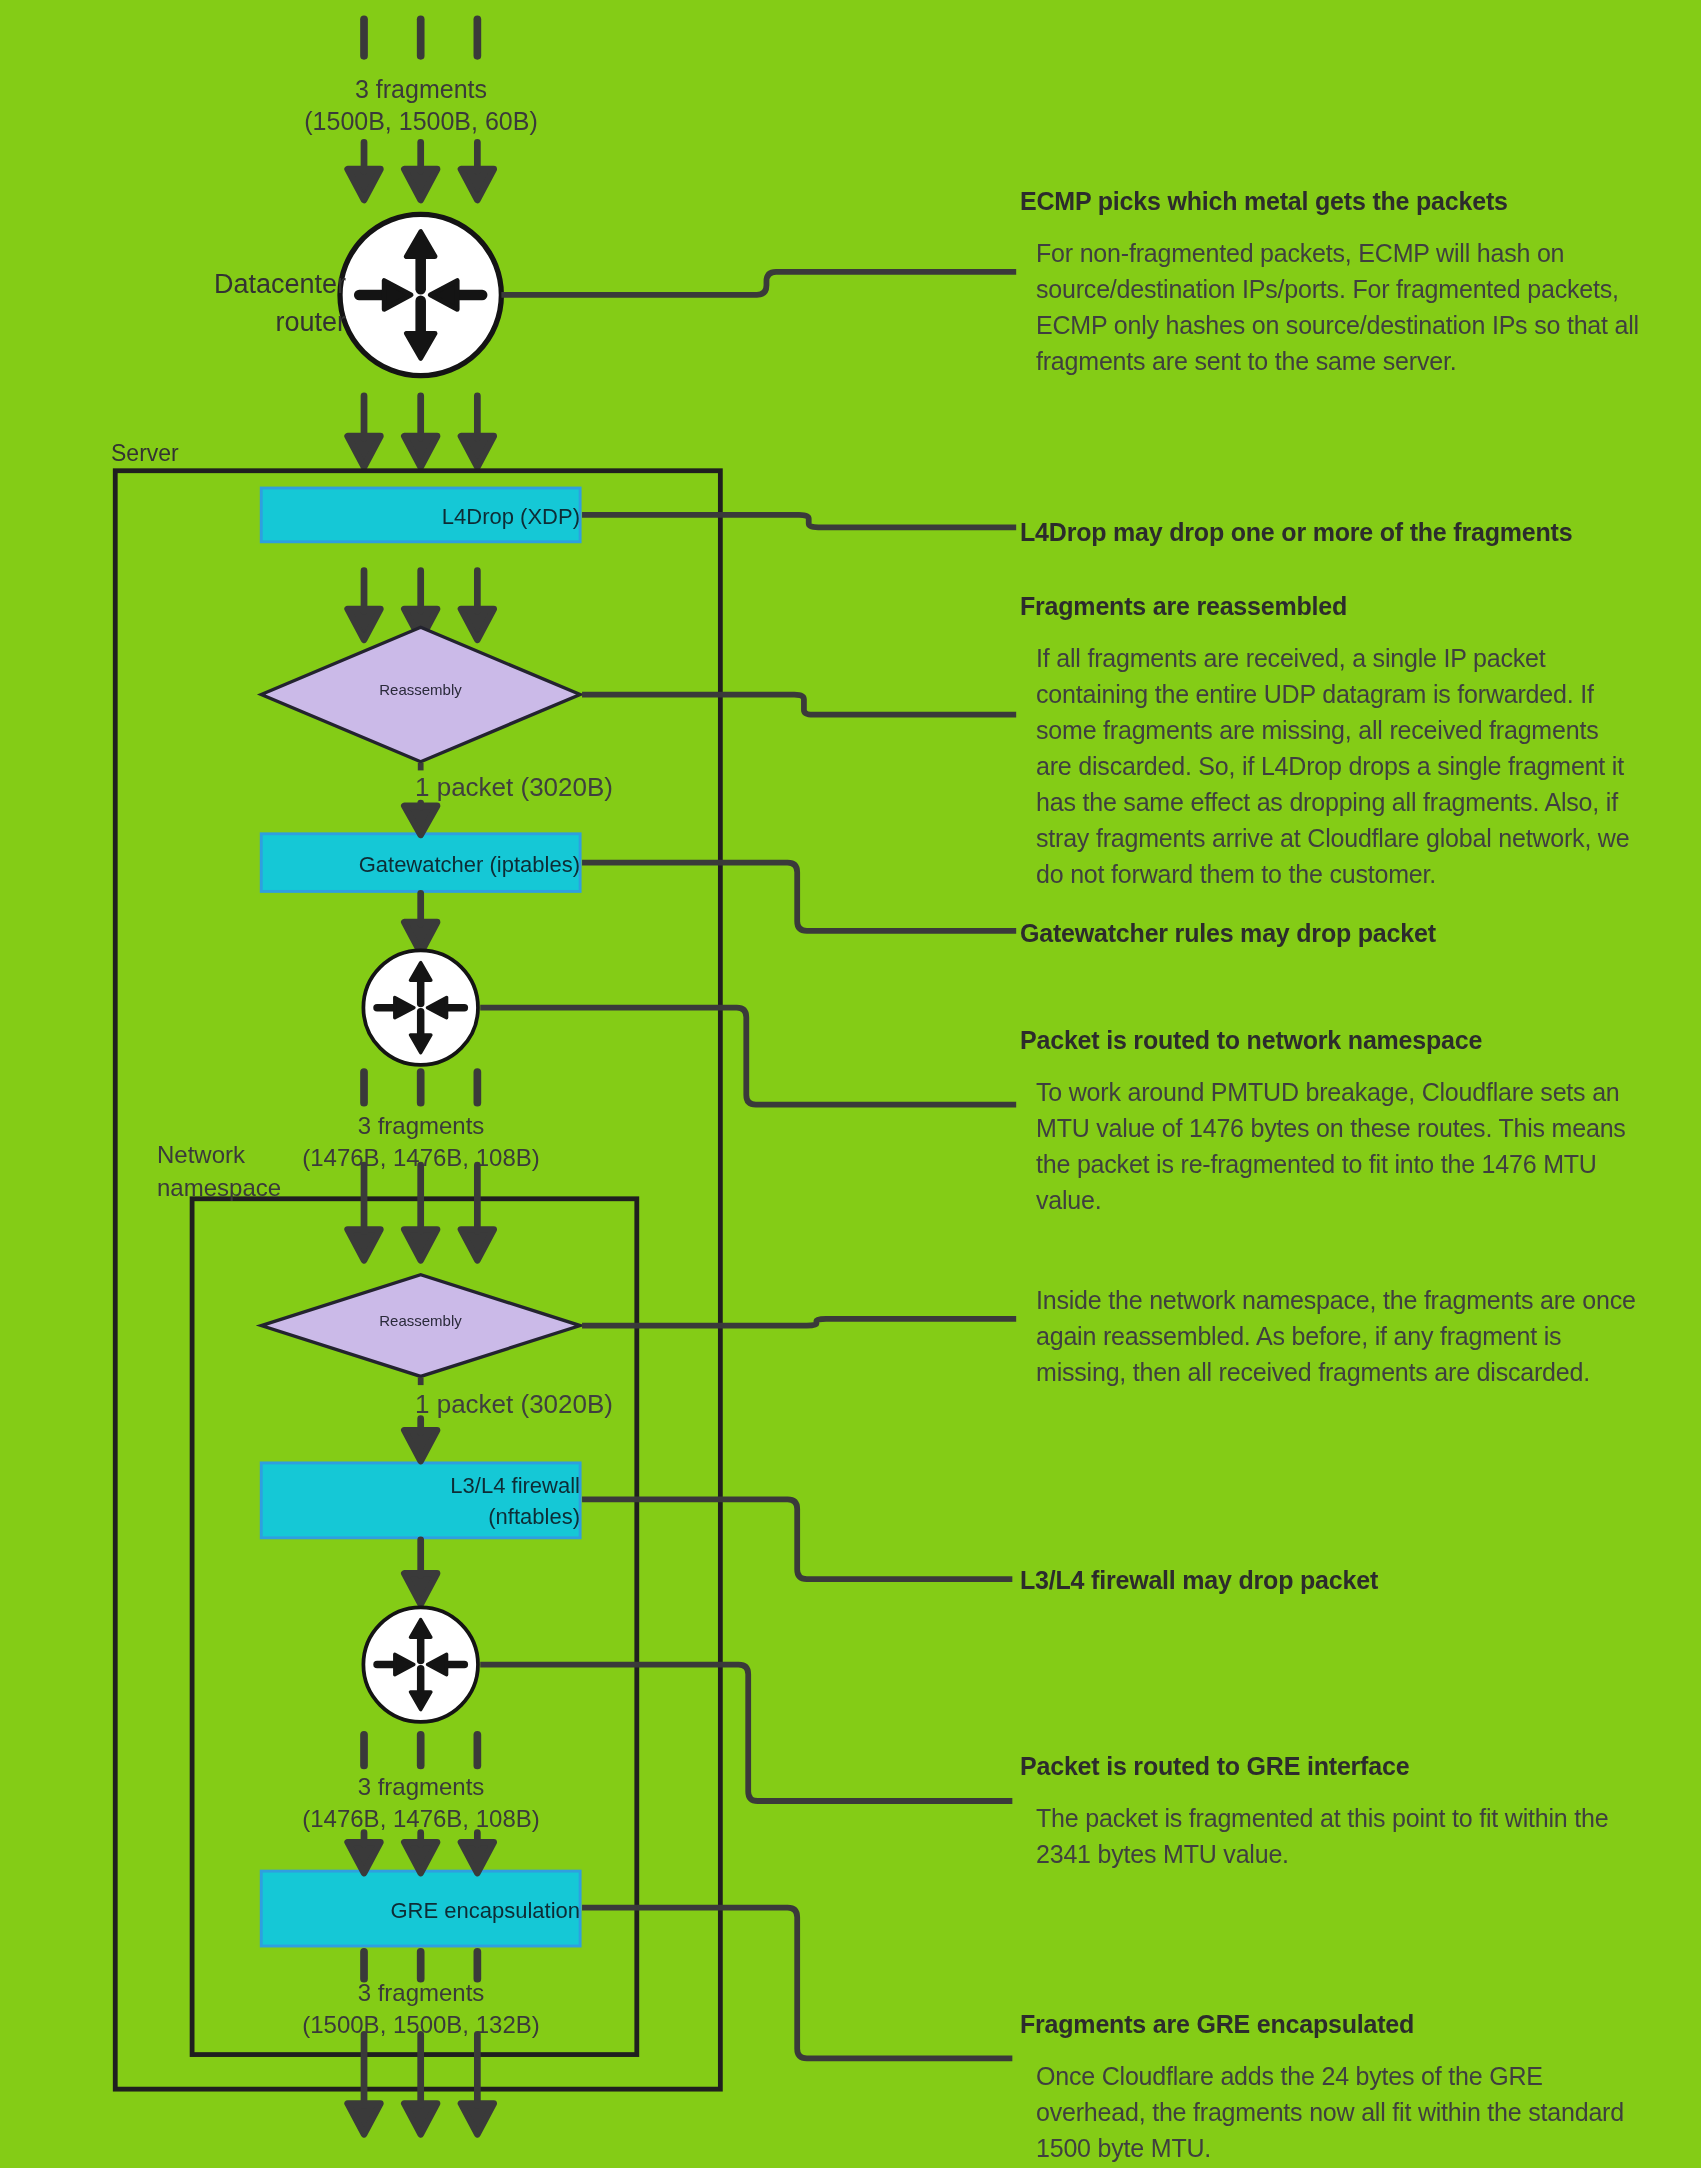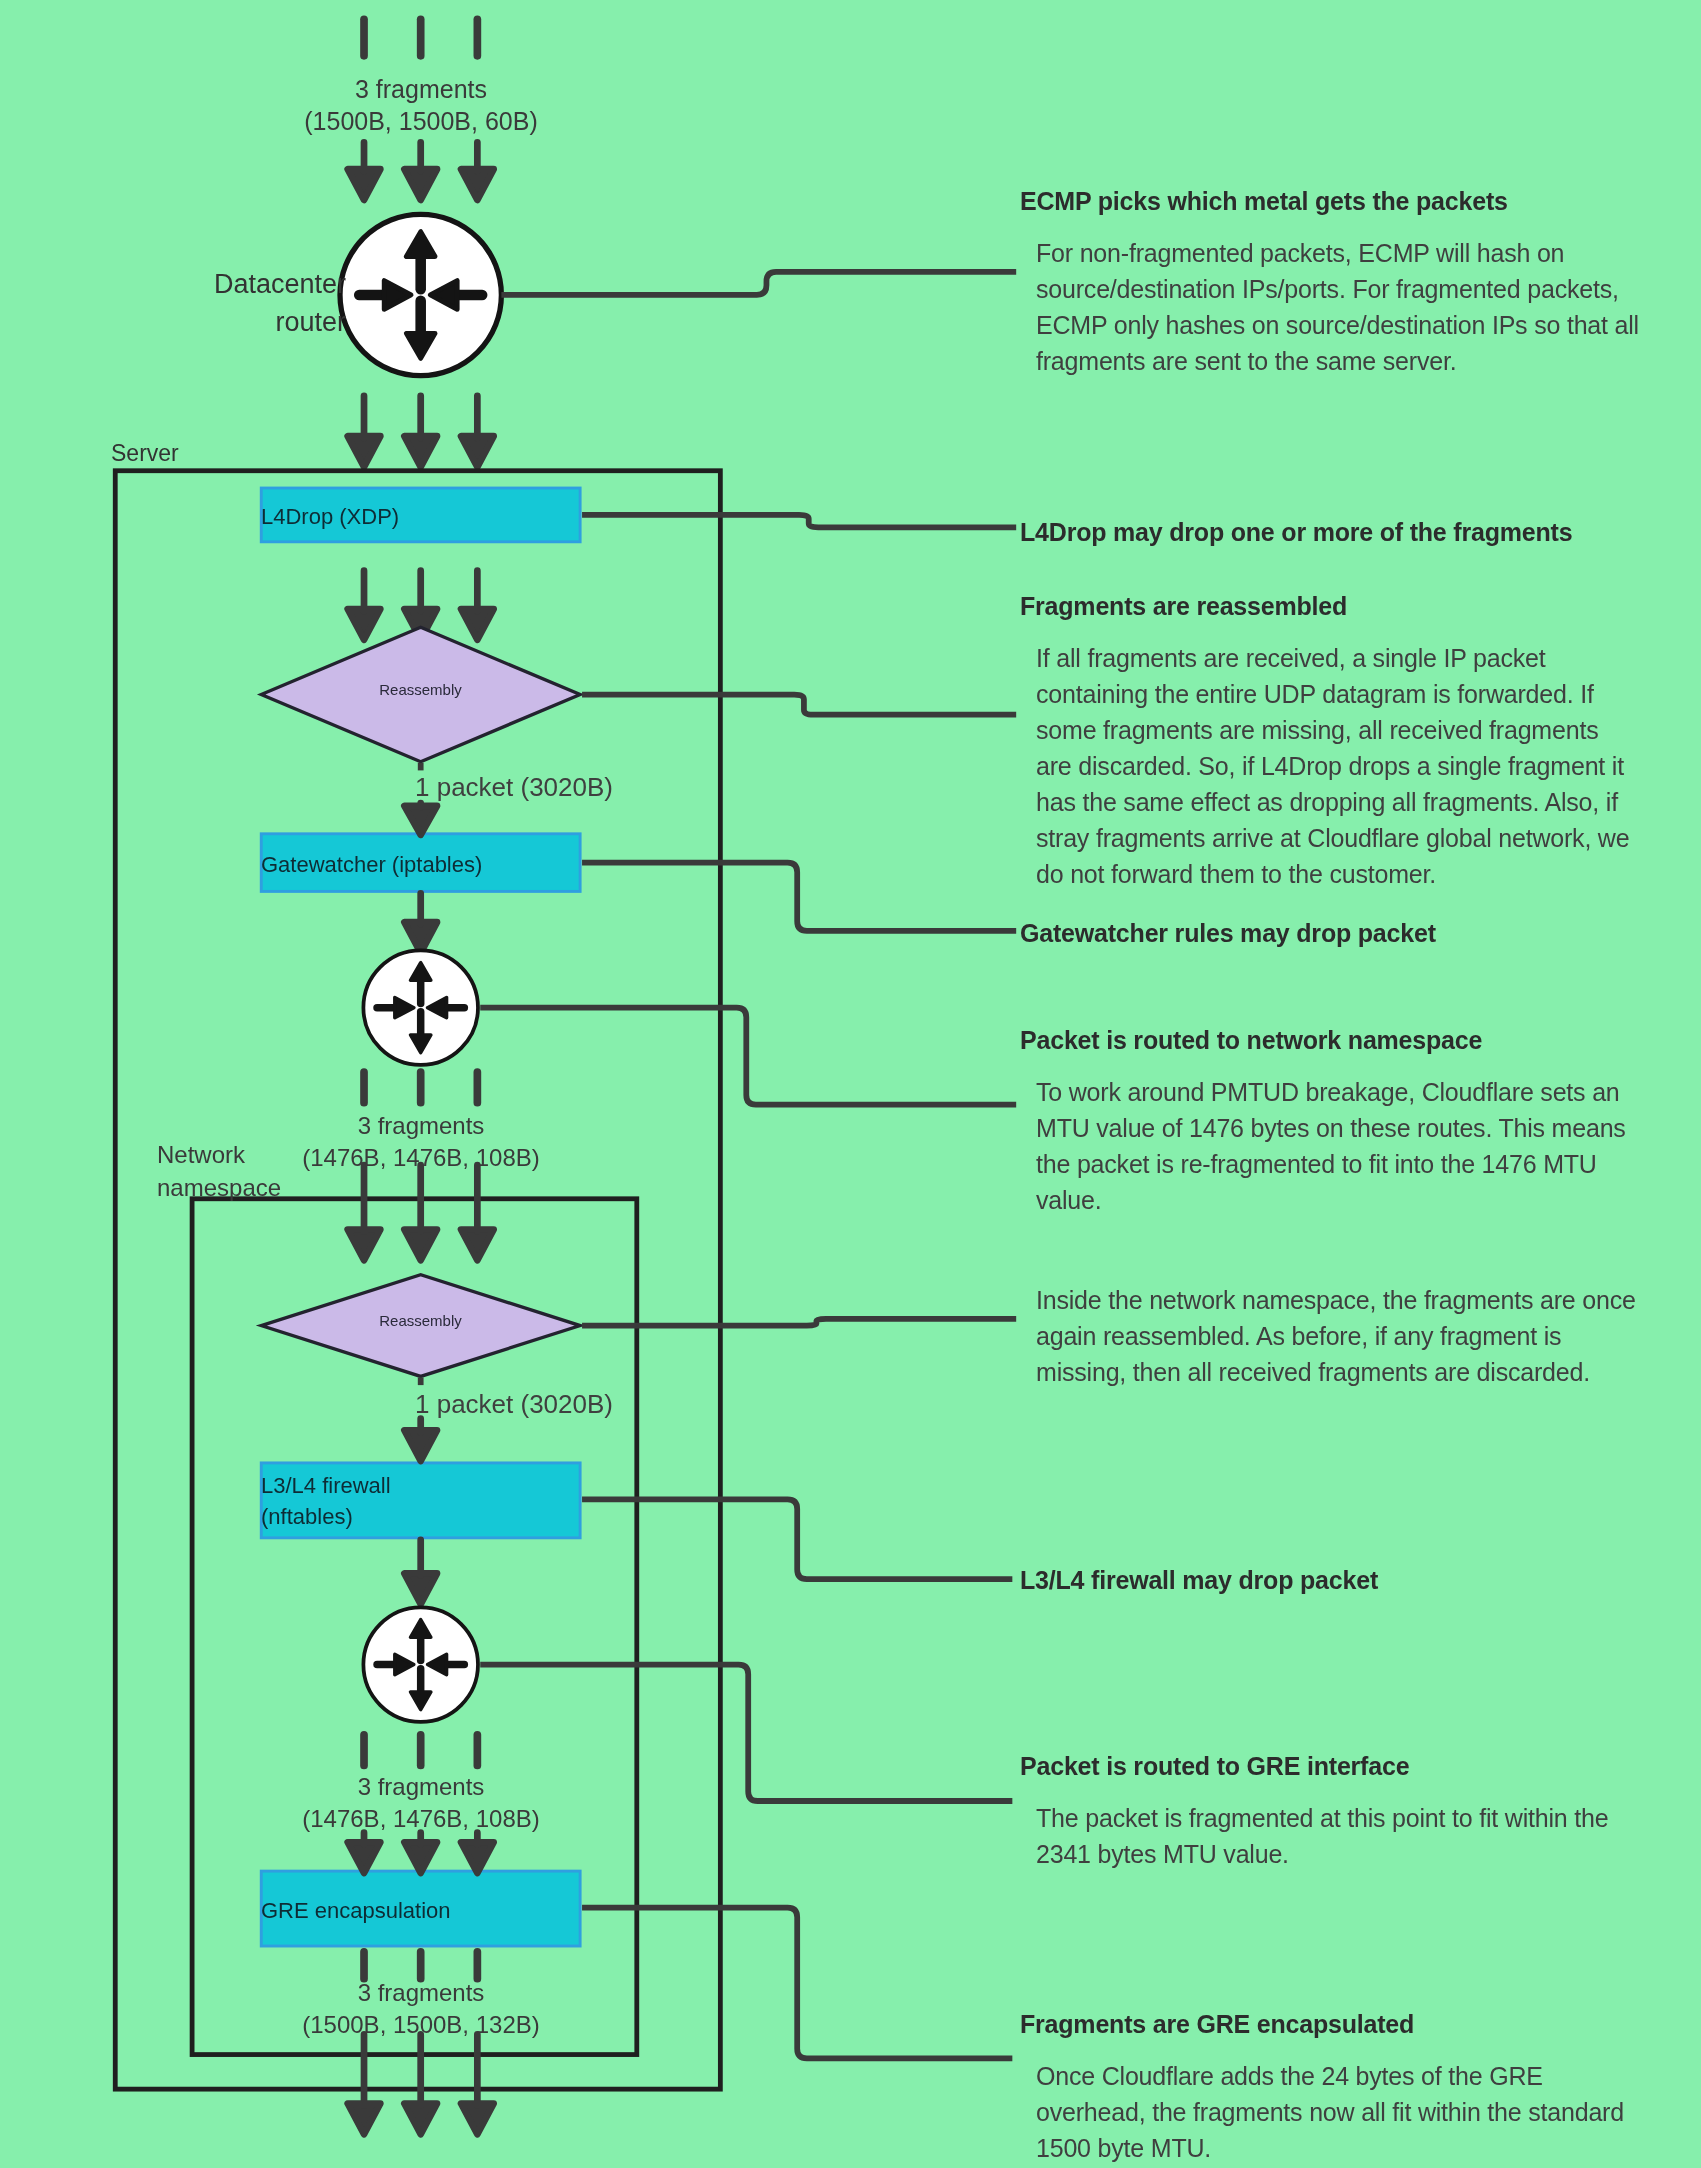--- a/index.html
+++ b/index.html
@@ -1,23 +1,23 @@
 <!DOCTYPE html>
 <html style="--cyan_fill: #15C8D6; --cyan_border: #2F9FE0; --purple_fill: #CBBAE8; --purple_border: #23232F; --line: #3A3A3A;"><head>
 <meta charset="utf-8">
 <style>
   html,body{margin:0;padding:0;background:#fff}
-  .canvas{position:relative;width:1701px;height:2168px;background:#86efac;overflow:hidden;
+  .canvas{position:relative;width:1701px;height:2168px;background:#84cc16;overflow:hidden;
           font-family:"Liberation Sans",sans-serif;color:#3d3d3d}
   svg.layer{position:absolute;left:0;top:0;width:1701px;height:2168px}
   .lbl{position:absolute;white-space:pre-line;color:#3a3a3a}
   .ctr{text-align:right}
   .flow{left:229px;width:384px;font-size:24px;line-height:32px;text-align:center}
   .pkt{left:229px;width:384px;font-size:26px;text-align:right;color:#3f3f3f}
-  .boxlbl{left:261px;width:319px;text-align:left;font-size:22px;line-height:31px;color:#0e2c35}
+  .boxlbl{left:261px;width:319px;text-align:right;font-size:22px;line-height:31px;color:#0e2c35}
   .dia{left:261px;width:319px;text-align:center;font-size:15px;color:#2a2a3a}
   .ann{position:absolute;left:1020px;width:677px;font-size:25px;line-height:36px;color:#3f3f3f;letter-spacing:-0.2px}
   .ann .t{font-weight:bold;color:#2c2c2c;margin:0;white-space:pre-line}
   .ann .b{margin:16px;white-space:pre-line}
   .shape{fill:var(--cyan_fill,#15C8D6);stroke:var(--cyan_border,#2F9FE0);stroke-width:3}
   .diamond{fill:var(--purple_fill,#CBBAE8);stroke:var(--purple_border,#23232F);stroke-width:3.5}
   .frame{fill:none;stroke:#1f1f1f;stroke-width:5}
   .conn{fill:none;stroke:var(--line,#3A3A3A);stroke-width:6}
   .arrow{fill:var(--line,#3A3A3A);stroke:var(--line,#3A3A3A);stroke-width:7;stroke-linejoin:round;stroke-linecap:round}
   .dash{stroke:var(--line,#3A3A3A);stroke-width:8;stroke-linecap:round}

